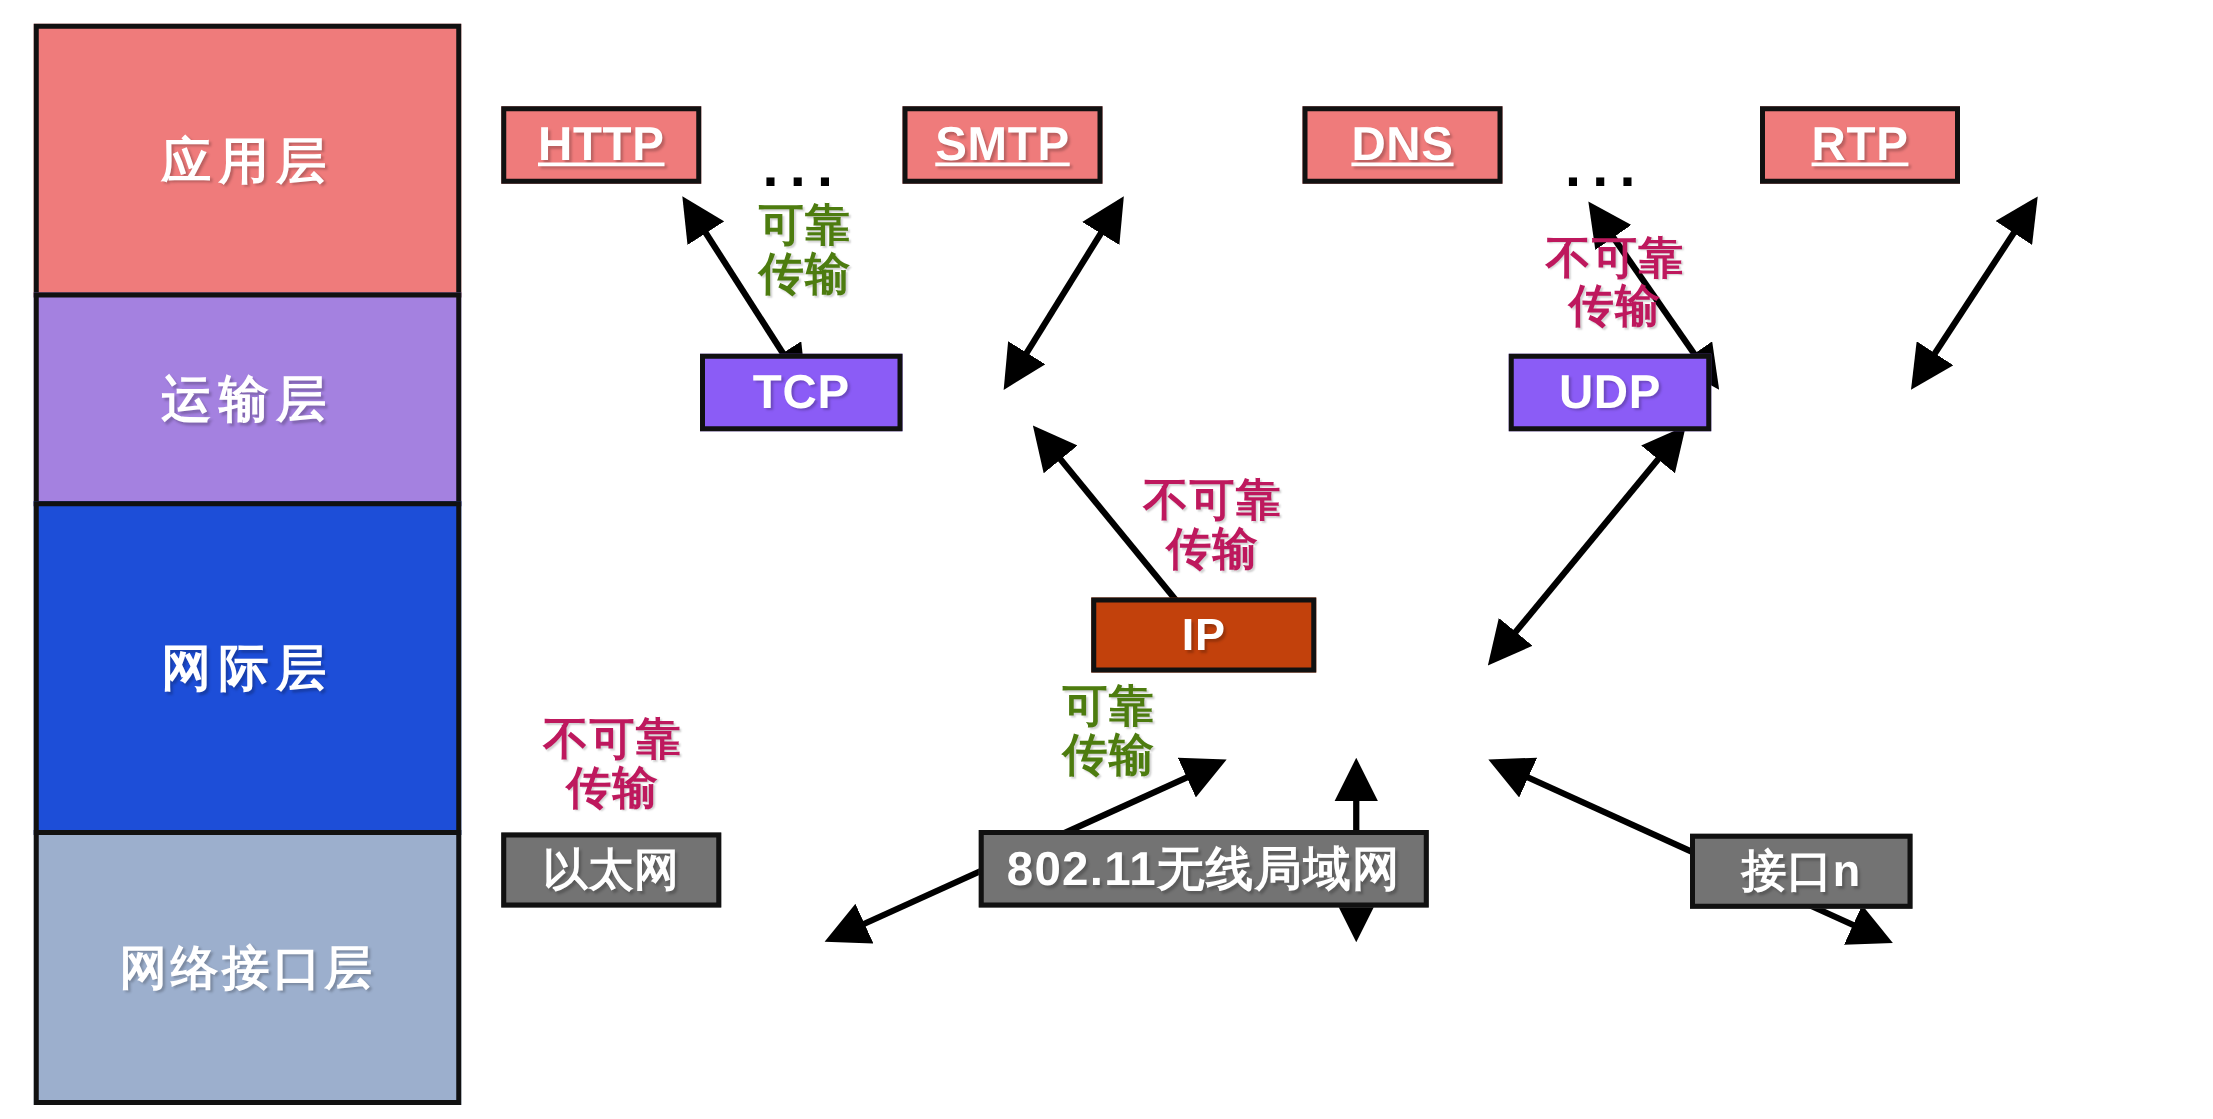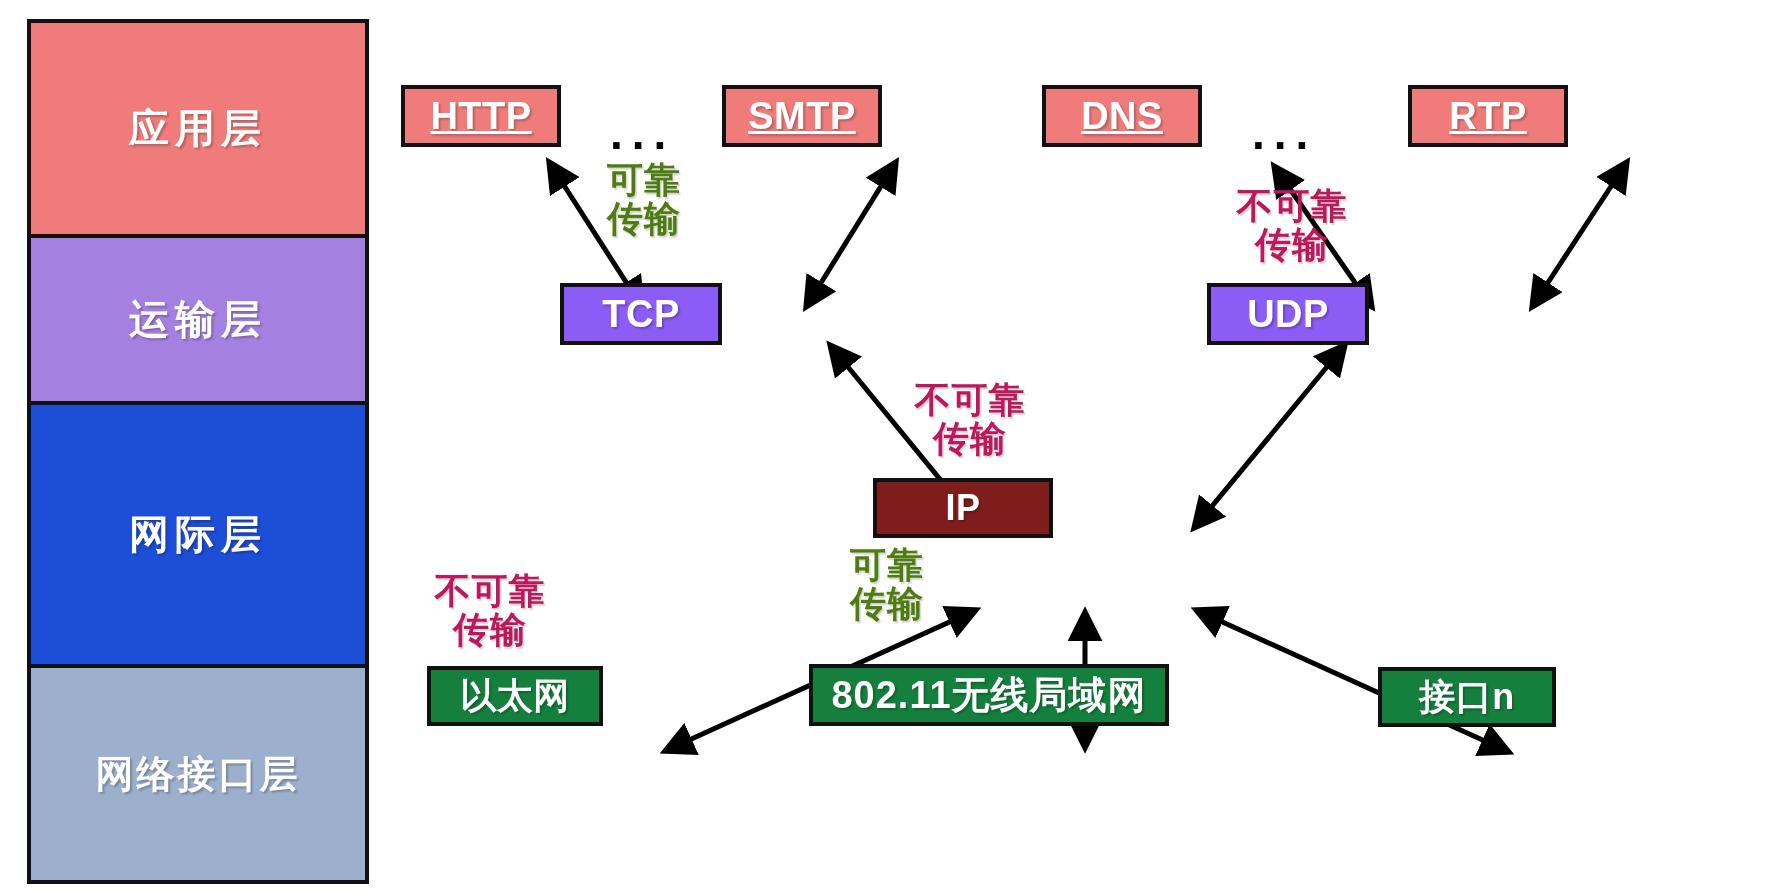--- a/index.html
+++ b/index.html
@@ -38,22 +38,22 @@
     text-shadow: 2px 2px 2px rgba(0,0,0,0.22);
     user-select: none;
   }
   .layer-box {
     border-width: 4px;
     font-size: 40px;
     letter-spacing: 6px;
   }
   .app-box   { background: #ef7b7b; font-size: 38px; text-decoration: underline; }
   .tr-box    { background: #8b5cf6; font-size: 38px; }
-  .ip-box    { background: #7f1d1d; font-size: 36px; }
-  .link-box  { background: #15803d; font-size: 36px; margin-left: 26px; }
+  .ip-box    { background: #c2410c; font-size: 36px; }
+  .link-box  { background: #737373; font-size: 36px; }
   .link-box.wide { font-size: 38px; letter-spacing: 1px; }
 
   .layer-app  { background: #ef7b7b; }
   .layer-tr   { background: #a481e0; }
   .layer-ip   { background: #1d4ed8; }
   .layer-link { background: #9cafcd; }
 
   
   .caption {
     position: absolute;

